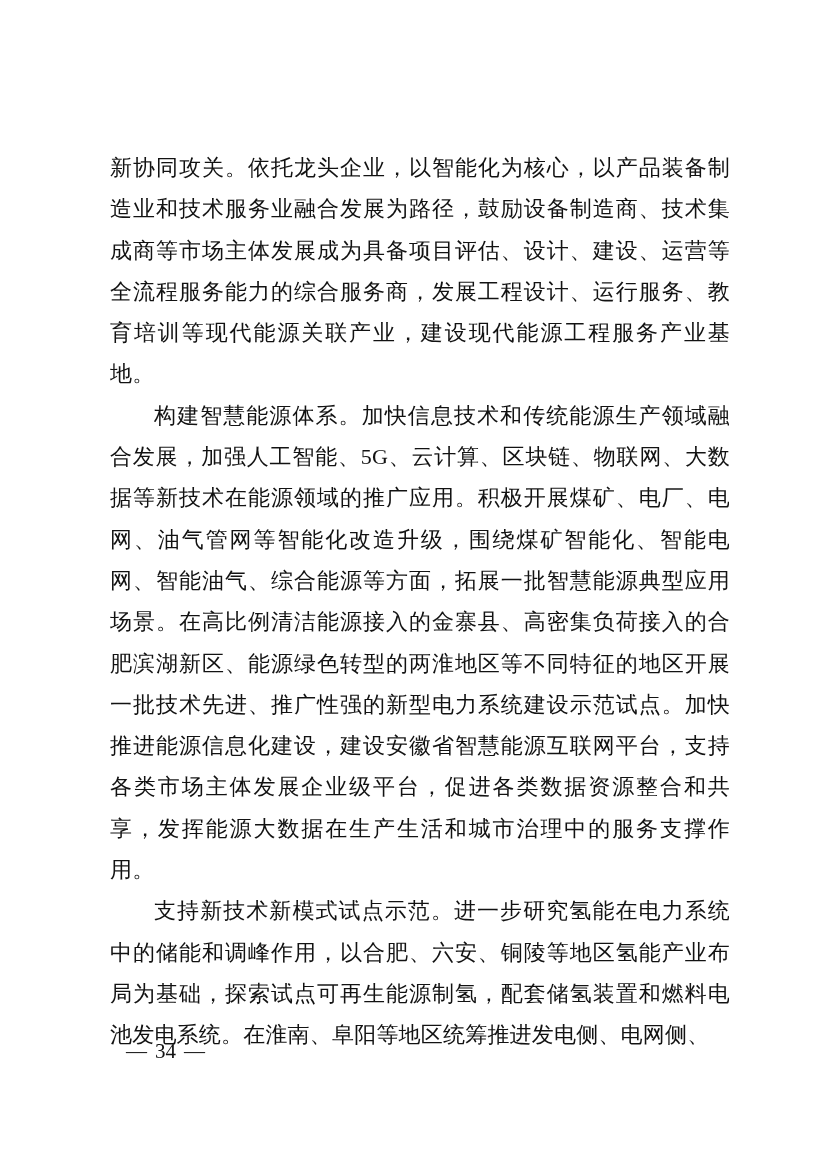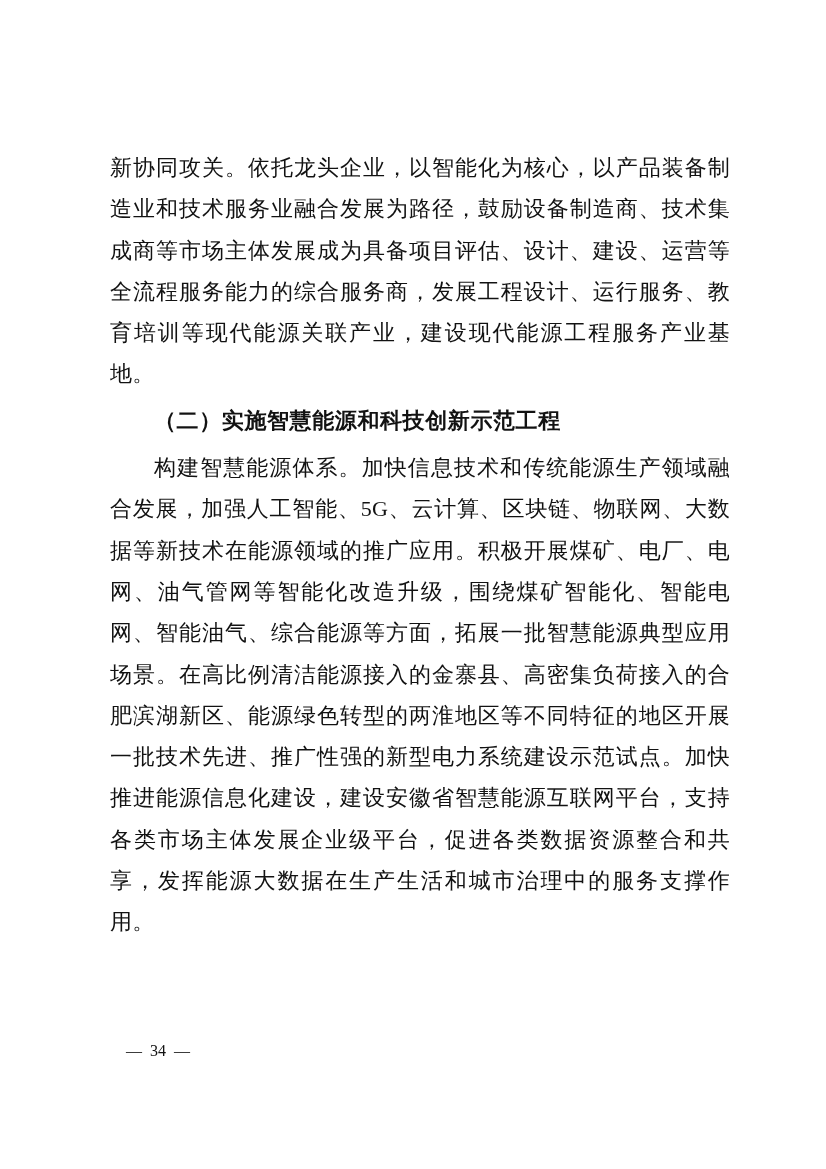--- a/index.html
+++ b/index.html
@@ -41,44 +41,44 @@
     text-indent: 2em;
     letter-spacing: 0.6px;
   }
   .lead {
     font-weight: normal;
   }
   .footer {
     position: absolute;
     left: 126px;
     top: 1036px;
-    font-size: 16px;
+    font-size: 21px;
     line-height: 30px;
     white-space: nowrap;
   }
   .footer .dash {
     letter-spacing: 0;
   }
   .footer .page-number {
     margin: 0 8px;
   }
 </style>
 </head>
 <body>
 
 <div class="page">
 
   <div class="text-block">
 
     <p class="para"><span>新协同攻关。依托龙头企业，以智能化为核心，以产品装备制造业和技术服务业融合发展为路径，鼓励设备制造商、技术集成商等市场主体发展成为具备项目评估、设计、建设、运营等全流程服务能力的综合服务商，发展工程设计、运行服务、教育培训等现代能源关联产业，建设现代能源工程服务产业基地。</span></p>
 
-    <h3 class="section-heading">（二）实施智慧能源和科技创新示范工程</h3>
 
     <p class="para indent"><span class="lead">构建智慧能源体系。</span><span>加快信息技术和传统能源生产领域融合发展，加强人工智能、5G、云计算、区块链、物联网、大数据等新技术在能源领域的推广应用。积极开展煤矿、电厂、电网、油气管网等智能化改造升级，围绕煤矿智能化、智能电网、智能油气、综合能源等方面，拓展一批智慧能源典型应用场景。在高比例清洁能源接入的金寨县、高密集负荷接入的合肥滨湖新区、能源绿色转型的两淮地区等不同特征的地区开展一批技术先进、推广性强的新型电力系统建设示范试点。加快推进能源信息化建设，建设安徽省智慧能源互联网平台，支持各类市场主体发展企业级平台，促进各类数据资源整合和共享，发挥能源大数据在生产生活和城市治理中的服务支撑作用。</span></p>
 
+    <p class="para indent"><span class="lead">支持新技术新模式试点示范。</span><span>进一步研究氢能在电力系统中的储能和调峰作用，以合肥、六安、铜陵等地区氢能产业布局为基础，探索试点可再生能源制氢，配套储氢装置和燃料电池发电系统。在淮南、阜阳等地区统筹推进发电侧、电网侧、</span></p>
 
   </div>
 
   <div class="footer">
     <span class="dash">—</span><span class="page-number">34</span><span class="dash">—</span>
   </div>
 
 </div>
 
 </body></html>

